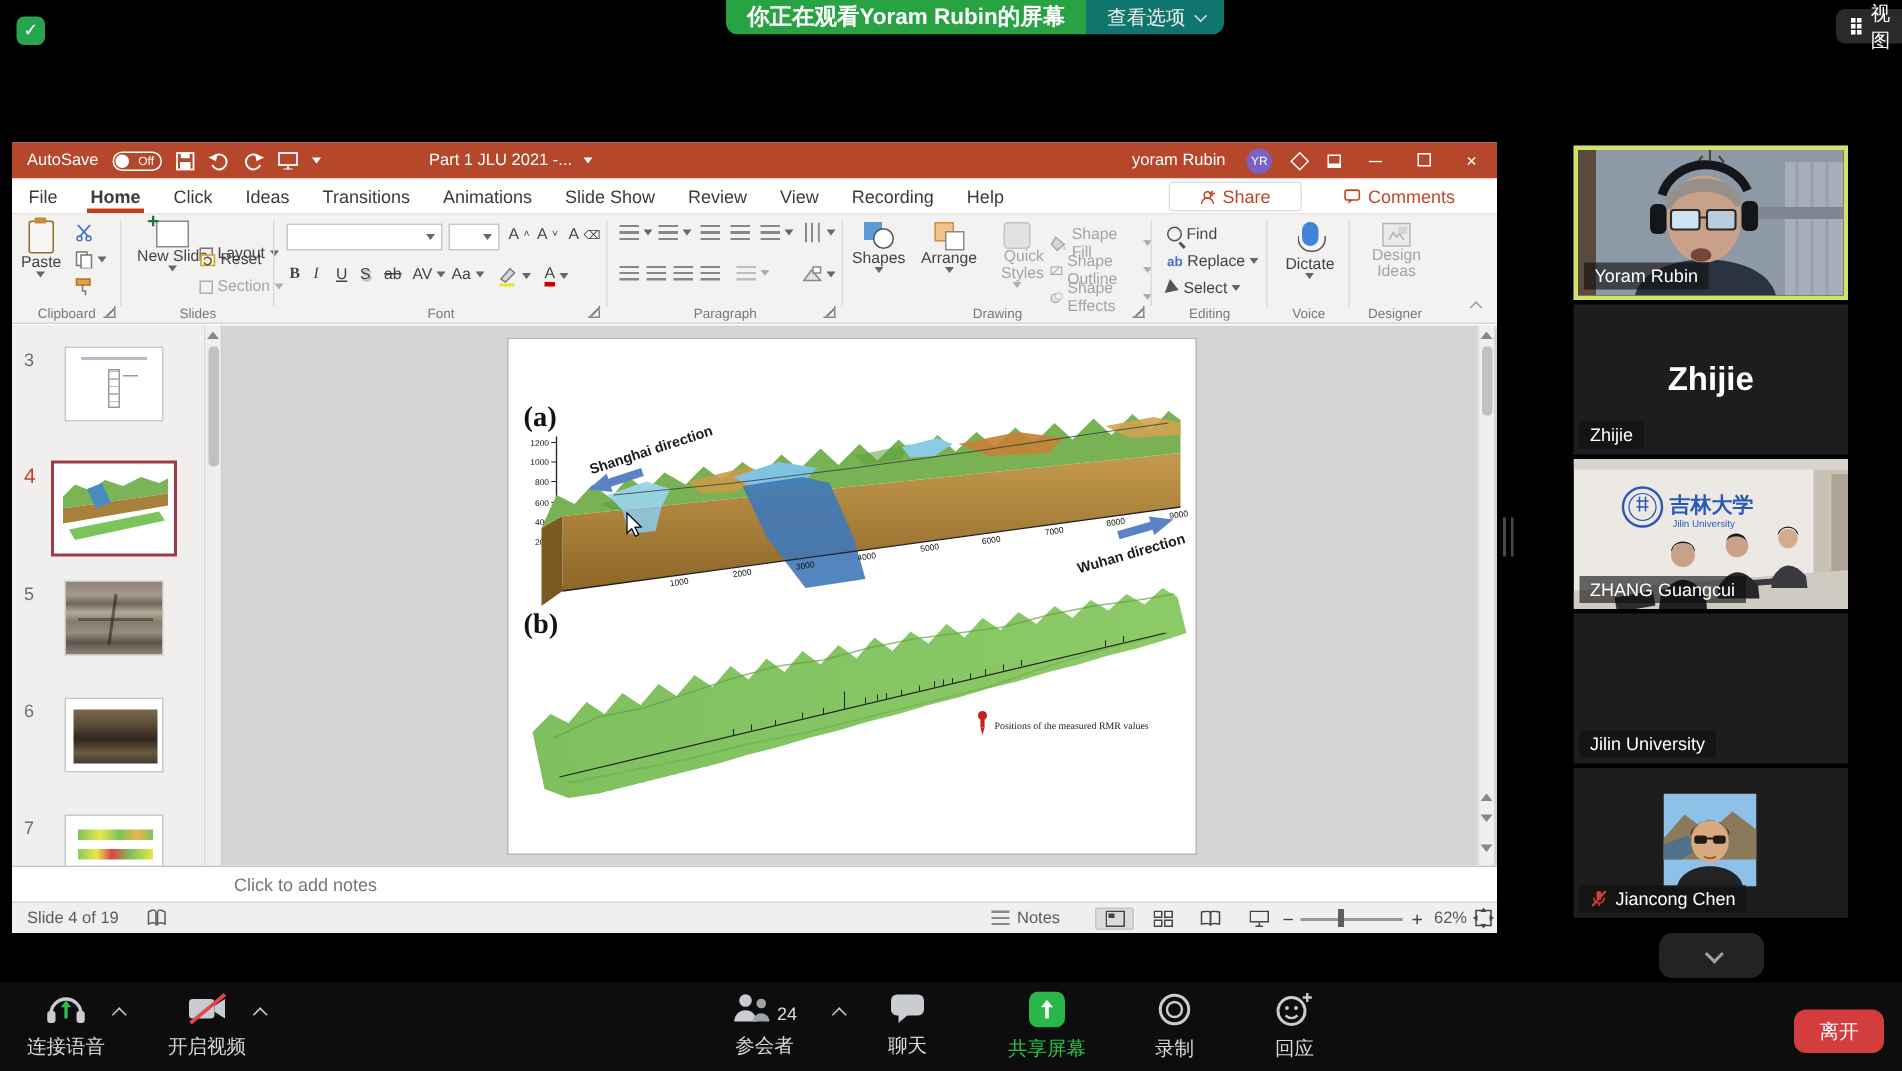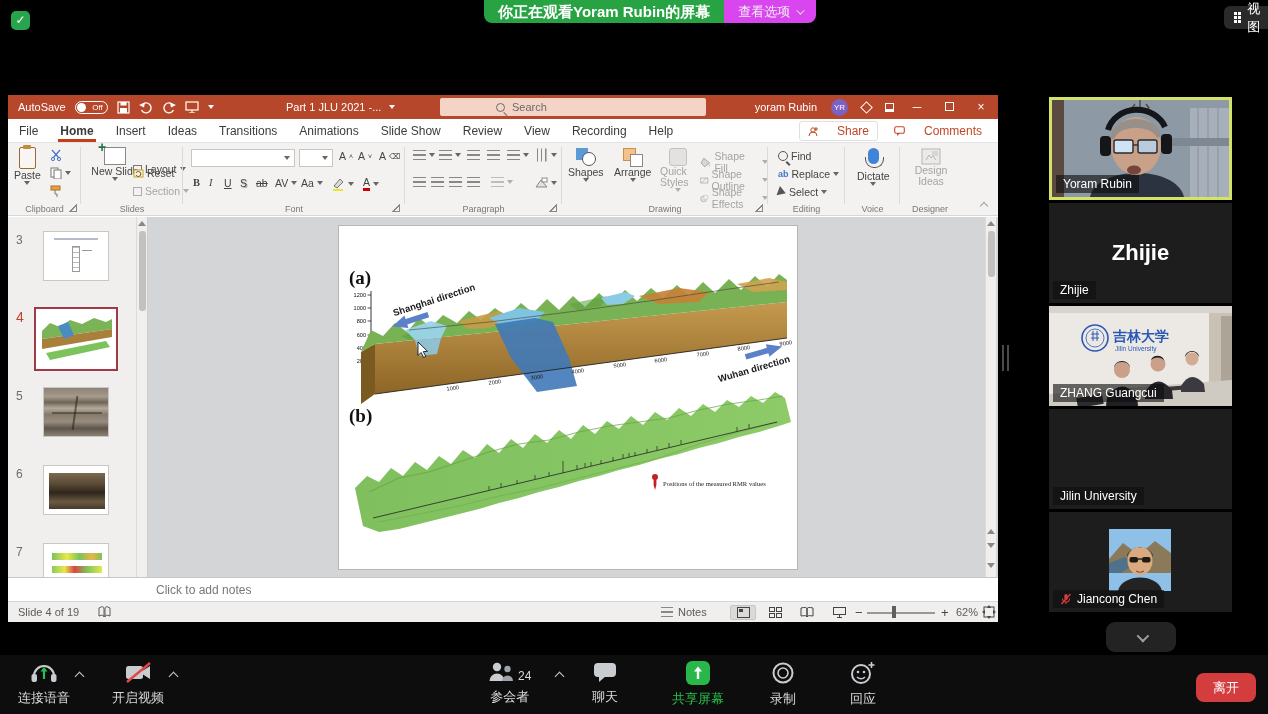--- a/index.html
+++ b/index.html
@@ -7,21 +7,21 @@
     font-family:"Liberation Sans", sans-serif; }
   .abs { position:absolute; }
   #stage { position:relative; width:1268px; height:714px; background:#000; }
 
   
   .shield { left:11px; top:11px; width:19px; height:19px; border-radius:5px;
     background:#28a54c; color:#fff; font-size:12px; text-align:center; line-height:19px; }
   .topPills { left:484px; top:0; height:23px; display:flex; border-radius:0 0 8px 8px; overflow:hidden; }
   .pillGreen { background:#27a343; color:#fff; font-size:15px; font-weight:bold;
     padding:0 14px; line-height:23px; }
-  .pillDark { background:#d946ef; color:#efefef; font-size:13px; padding:0 14px; line-height:23px; display:flex; align-items:center; gap:6px;}
+  .pillDark { background:#0f766e; color:#efefef; font-size:13px; padding:0 14px; line-height:23px; display:flex; align-items:center; gap:6px;}
   .viewBtn { left:1204px; top:6px; height:23px; background:#2a2a2a; border-radius:6px;
     color:#fff; font-size:13px; padding:0 10px; display:flex; align-items:center; gap:6px;margin-left:20px; }
   .gridIcon { display:inline-block; width:11px; height:11px;
     background:
       linear-gradient(#fff,#fff) 0 0/3px 3px no-repeat, linear-gradient(#fff,#fff) 4px 0/3px 3px no-repeat, linear-gradient(#fff,#fff) 8px 0/3px 3px no-repeat,
       linear-gradient(#fff,#fff) 0 4px/3px 3px no-repeat, linear-gradient(#fff,#fff) 4px 4px/3px 3px no-repeat, linear-gradient(#fff,#fff) 8px 4px/3px 3px no-repeat,
       linear-gradient(#fff,#fff) 0 8px/3px 3px no-repeat, linear-gradient(#fff,#fff) 4px 8px/3px 3px no-repeat, linear-gradient(#fff,#fff) 8px 8px/3px 3px no-repeat; }
   .chev { display:inline-block; width:6px; height:6px; border-right:1.5px solid #ddd;
     border-bottom:1.5px solid #ddd; transform:rotate(45deg) translateY(-2px); }
   .chevUpSm { display:inline-block; width:6px; height:6px; border-right:1.5px solid #9aa0a6; border-top:1.5px solid #9aa0a6; transform:rotate(-45deg); }
@@ -45,22 +45,22 @@
   .winBtn { color:#fff; font-size:12px; width:18px; text-align:center; }
   .boxIcon { display:inline-block; width:9px; height:9px; border:1.2px solid #fff; }
   .diamond { display:inline-block; width:9px; height:9px; border:1.2px solid #fff; transform:rotate(45deg); }
 
   .tabRow { left:0; top:24px; width:990px; height:24px; background:#fff; display:flex; align-items:center;
     font-size:12px; color:#3b3b3b; gap:0; border-bottom:1px solid #e4e4e4;}
   .tab { padding:0 11px; height:24px; line-height:24px; position:relative; }
   .tab.active { font-weight:bold; }
   .tab.active::after { content:""; position:absolute; left:9px; right:9px; bottom:1px; height:3px; background:#c43e1c; }
   .tabRight { position:absolute; right:8px; top:24px; height:24px; display:flex; gap:8px; align-items:center; }
-  .tabBtn { border:1px solid #e0e0e0; border-radius:3px; height:20px; padding:0 8px; color:#c24727;
-    font-size:12px; display:flex; align-items:center; gap:19px; background:#fff; }
+  .tabBtn { border:1px solid #e0e0e0; border-radius:3px; height:20px; padding:0 20px; color:#c24727;
+    font-size:12px; display:flex; align-items:center; gap:5px; background:#fff; }
 
   .ribbon { left:0; top:48px; width:990px; height:73px; background:#f3f2f1; border-bottom:1px solid #d8d6d4; font-size:11px; color:#444; }
   .rsep { position:absolute; top:4px; bottom:12px; width:1px; background:#dcdad8; }
   .rgroup-label { position:absolute; bottom:2px; font-size:9px; color:#7a7876; width:100%; text-align:center; }
   .rgroup { position:absolute; top:0; height:73px; }
   .bigBtn { position:absolute; display:flex; flex-direction:column; align-items:center; font-size:10.5px; color:#444; }
   .smallBtn { position:absolute; font-size:10.5px; color:#444; display:flex; align-items:center; gap:3px; }
   .gray { color:#a6a4a2 !important; }
   .tri { display:inline-block; width:0; height:0; border-left:3px solid transparent; border-right:3px solid transparent; border-top:4px solid #666; }
   .tri.g { border-top-color:#b0aeac; }
@@ -174,39 +174,35 @@
             <rect x="1" y="1" width="12" height="8" fill="none" stroke="#fff" stroke-width="1.2"></rect>
             <line x1="7" y1="9" x2="7" y2="12" stroke="#fff" stroke-width="1.2"></line>
             <line x1="4" y1="12" x2="10" y2="12" stroke="#fff" stroke-width="1.2"></line>
           </svg>
         <span class="tri" style="border-top-color:#fff"></span>
       </div>
       <div class="tb-title">
         <span>Part 1 JLU 2021 -...</span>
         <span class="tri" style="border-top-color:#fff"></span>
       </div>
-      <div class="searchBox">
-        <span class="magIcon"></span>
-        <span>Search</span>
-      </div>
       <div class="tb-right">
         <span>yoram Rubin</span>
         <span class="avatar">YR</span>
         <span class="diamond"></span>
         <span class="boxIcon" style="border-bottom-width:3px"></span>
         <span class="winBtn">─</span>
         <span class="winBtn"><span class="boxIcon"></span></span>
         <span class="winBtn">×</span>
       </div>
     </div>
 
     <div class="abs tabRow">
       <div class="tab">File</div>
       <div class="tab active">Home</div>
-      <div class="tab">Insert</div>
+      <div class="tab">Click</div>
       <div class="tab">Ideas</div>
       <div class="tab">Transitions</div>
       <div class="tab">Animations</div>
       <div class="tab">Slide Show</div>
       <div class="tab">Review</div>
       <div class="tab">View</div>
       <div class="tab">Recording</div>
       <div class="tab">Help</div>
     </div>
     <div class="abs tabRight">
@@ -394,21 +390,21 @@
           <span>Shapes</span>
             <span class="tri"></span>
         </div>
         <div class="bigBtn" style="left:52px;top:5px">
           <span class="arrangeIcon"></span>
           <span>Arrange</span>
             <span class="tri"></span>
         </div>
         <div class="bigBtn gray" style="left:98px;top:5px;width:36px">
           <span class="qsIcon"></span>
-          <span style="text-align:left;line-height:11px">Quick Styles</span>
+          <span style="text-align:right;line-height:11px">Quick Styles</span>
             <span class="tri g"></span>
         </div>
         <div class="smallBtn gray" style="left:138px;top:7px">
             <svg width="12" height="11" viewBox="0 0 12 11">
               <path d="M4,1 L10,6 L5,10 L1,6 Z" fill="#d8d6d4" stroke="#a8a6a4"></path>
               <path d="M10,7 q1.5,2 0,3 q-1.5,-1 0,-3" fill="#c8c6c4"></path>
             </svg>
             <span>Shape Fill</span>
             <span class="tri g"></span>
           </div>

